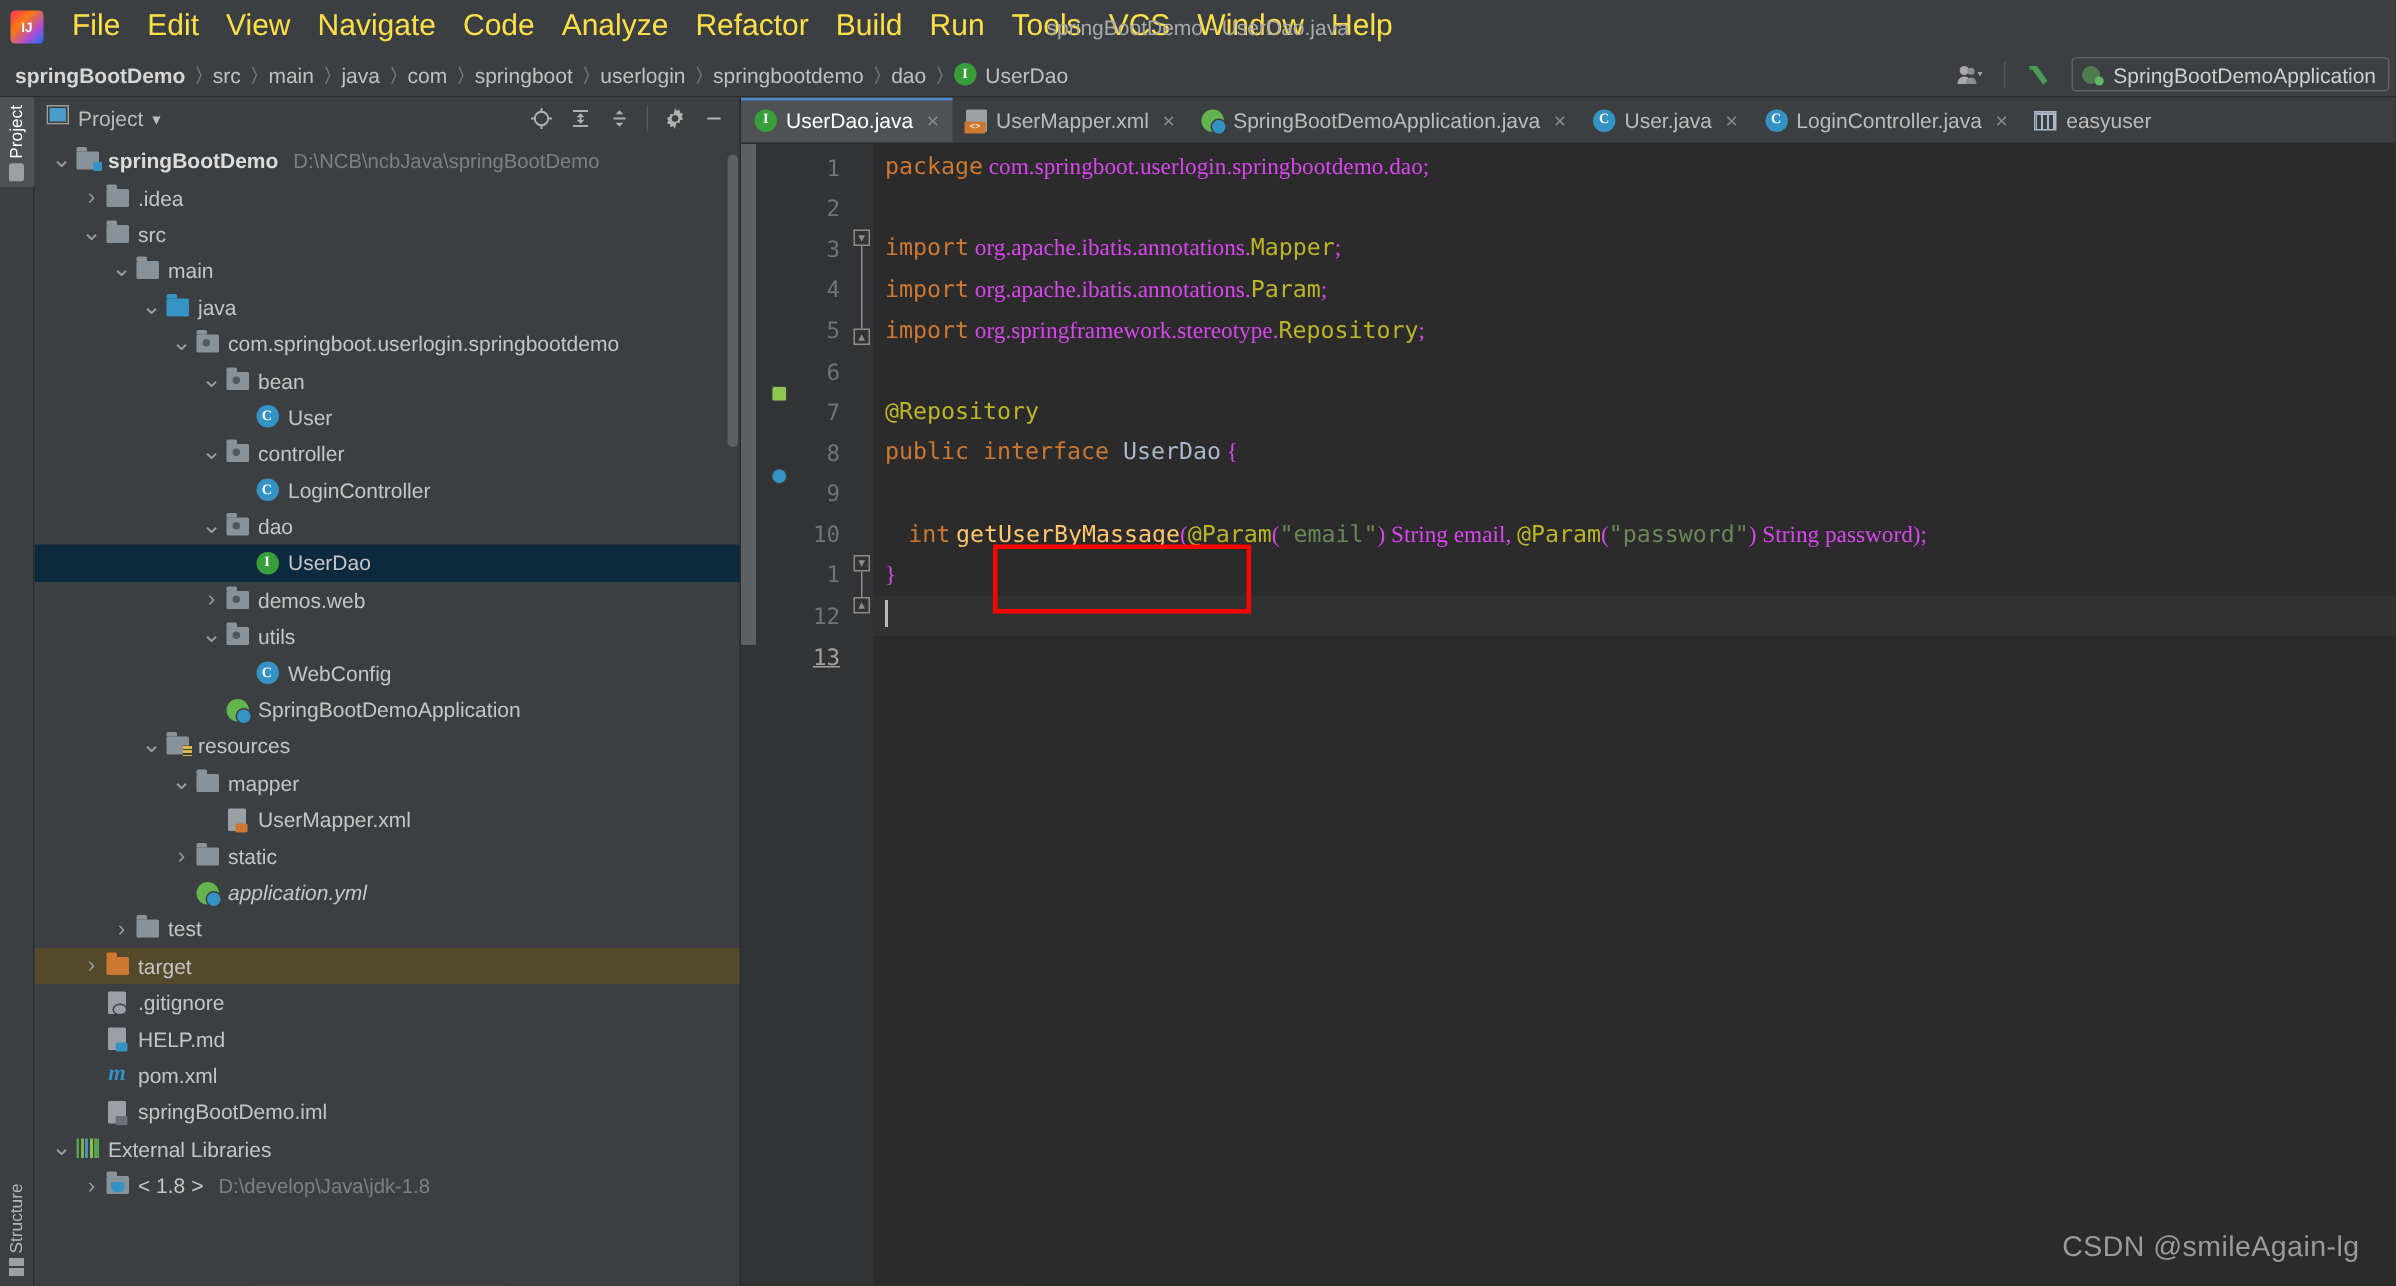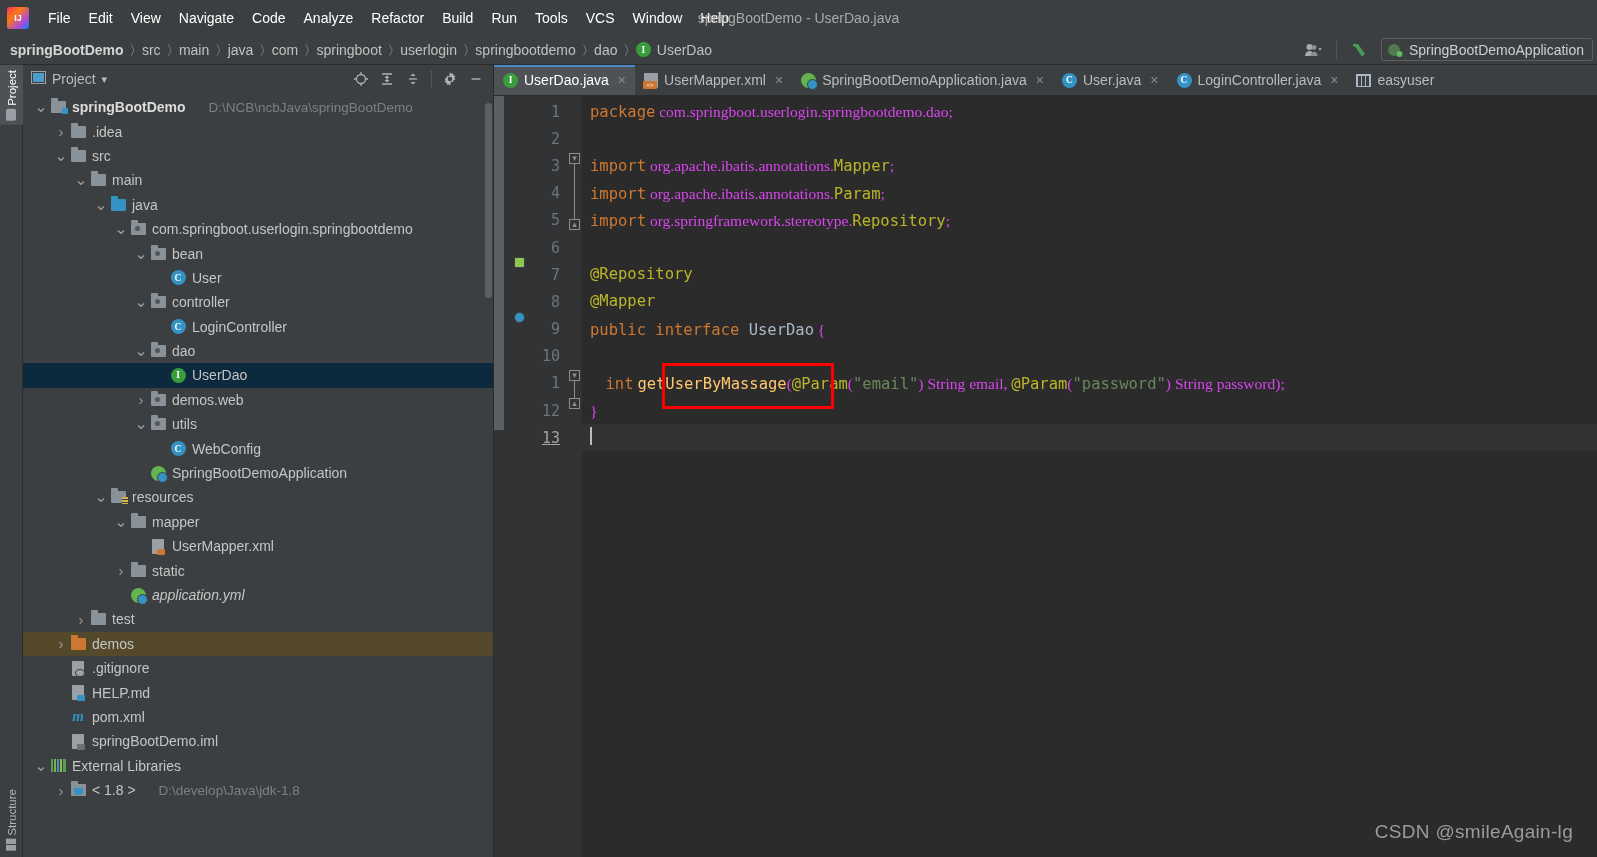--- a/index.html
+++ b/index.html
@@ -22,21 +22,21 @@
     position: relative; border-radius: 3px; overflow: hidden;
     background: linear-gradient(135deg,#fe315d 0%,#f97a12 35%,#b24ad5 70%,#087cfa 100%);
     flex: 0 0 auto;
   }
   .ij-logo::after {
     content: "IJ"; position: absolute; inset: 0;
     color: #fff; font-size: 9px; font-weight: bold;
     display: flex; align-items: center; justify-content: center;
   }
   .menu-item {
-    font-size: 14px; color: #ffffff; padding: 3px 9px;
+    font-size: 20px; color: #fde047; padding: 3px 9px;
     cursor: default; white-space: nowrap;
   }
   .win-title {
     position: absolute; left: 0; right: 0; text-align: center;
     font-size: 14px; color: #a9a9a9; pointer-events: none;
   }
 
   
   .navbar {
     height: 30px; background: #3c3f41;
@@ -119,21 +119,21 @@
     white-space: nowrap; cursor: default; padding-right: 6px;
   }
   .trow.selected { background: #0d293e; }
   .trow.highlight-target { background: #54492a; }
   .twist {
     width: 16px; flex: 0 0 16px; display: flex; align-items: center; justify-content: center;
     color: #9a9a9a; font-size: 10px;
   }
   .tlabel { color: #c5c5c5; }
   .tlabel.bold { font-weight: bold; color: #dcdcdc; }
-  .tpath { color: #7f7f7f; margin-left: 23px; font-size: 13.5px; }
+  .tpath { color: #7f7f7f; margin-left: 10px; font-size: 13.5px; }
   .ticon { width: 18px; flex: 0 0 18px; margin-right: 5px; display: flex; align-items: center; justify-content: center; }
 
   
   .folder { width: 15px; height: 12px; background: #8a9299; border-radius: 1px; position: relative; }
   .folder::before {
     content: ""; position: absolute; top: -3px; left: 0; width: 7px; height: 3px;
     background: #8a9299; border-radius: 1px 1px 0 0;
   }
   .folder.blue { background: #3592c4; }
   .folder.blue::before { background: #3592c4; }
@@ -591,21 +591,21 @@
           <span class="ticon">
             <span class="folder"></span>
           </span>
           <span class="tlabel">test</span>
         </div>
         <div class="trow highlight-target" style="padding-left: 30px;">
           <span class="twist" style="font-size: 15px;">›</span>
           <span class="ticon">
             <span class="folder orange"></span>
           </span>
-          <span class="tlabel">demos</span>
+          <span class="tlabel">target</span>
         </div>
         <div class="trow" style="padding-left: 30px;">
           <span class="twist"></span>
           <span class="ticon">
             <span class="filedoc gitf"></span>
           </span>
           <span class="tlabel">.gitignore</span>
         </div>
         <div class="trow" style="padding-left: 30px;">
           <span class="twist"></span>
@@ -747,21 +747,20 @@
       </div>
       <div class="code" id="code">
         <div class="redbox" style="left:80px; top:267px; width:172px; height:46px;"></div>
       <div class="cline"><span class="kw">package</span><span class="plain"> com.springboot.userlogin.springbootdemo.dao;</span></div>
           <div class="cline"></div>
           <div class="cline"><span class="kw">import</span><span class="plain"> org.apache.ibatis.annotations.</span><span class="ann">Mapper</span><span class="plain">;</span></div>
           <div class="cline"><span class="kw">import</span><span class="plain"> org.apache.ibatis.annotations.</span><span class="ann">Param</span><span class="plain">;</span></div>
           <div class="cline"><span class="kw">import</span><span class="plain"> org.springframework.stereotype.</span><span class="ann">Repository</span><span class="plain">;</span></div>
           <div class="cline"></div>
           <div class="cline"><span class="ann">@Repository</span></div>
-          <div class="cline"><span class="ann">@Mapper</span></div>
           <div class="cline"><span class="kw">public interface </span><span class="cls">UserDao</span><span class="plain"> {</span></div>
           <div class="cline"></div>
           <div class="cline"><span class="plain">    </span><span class="kw">int</span><span class="plain"> </span><span class="mth">getUserByMassage</span><span class="plain">(</span><span class="ann">@Param</span><span class="plain">(</span><span class="str">"email"</span><span class="plain">) String email, </span><span class="ann">@Param</span><span class="plain">(</span><span class="str">"password"</span><span class="plain">) String password);</span></div>
           <div class="cline"><span class="plain">}</span></div>
           <div class="cline cur"><span class="caret"></span></div>
         </div>
     </div>
   </div>
 </div>
 

